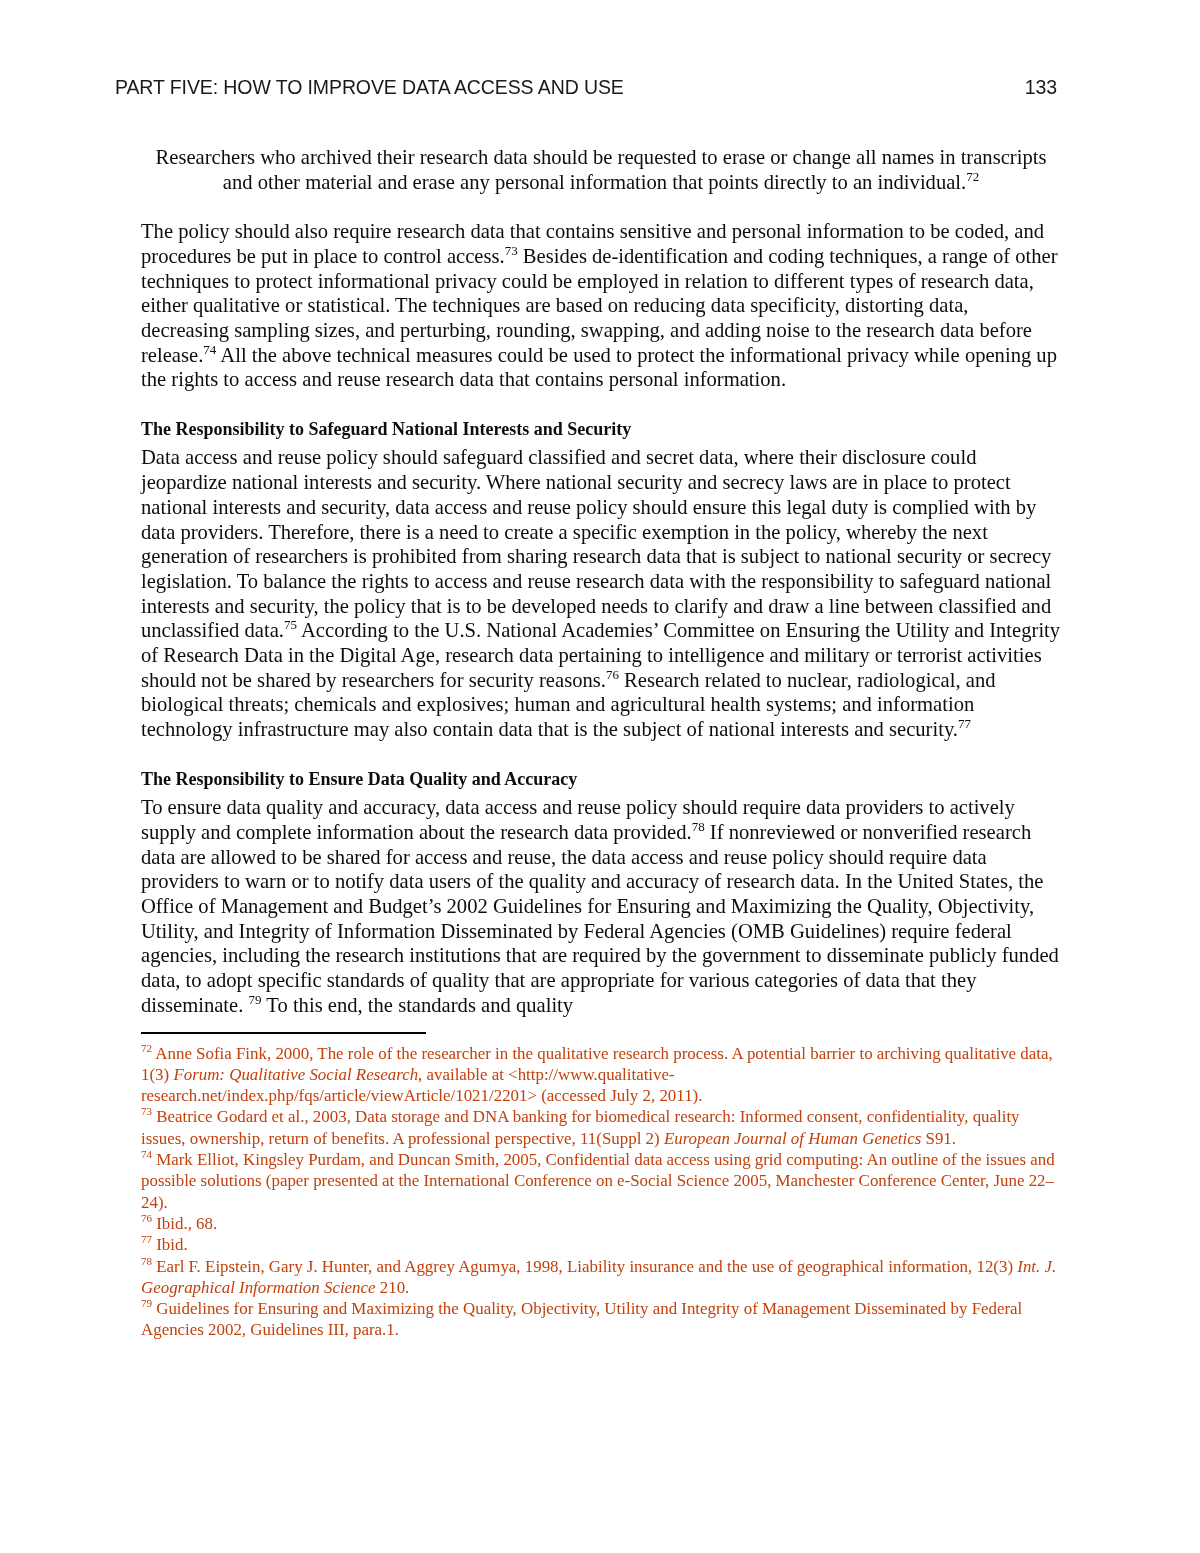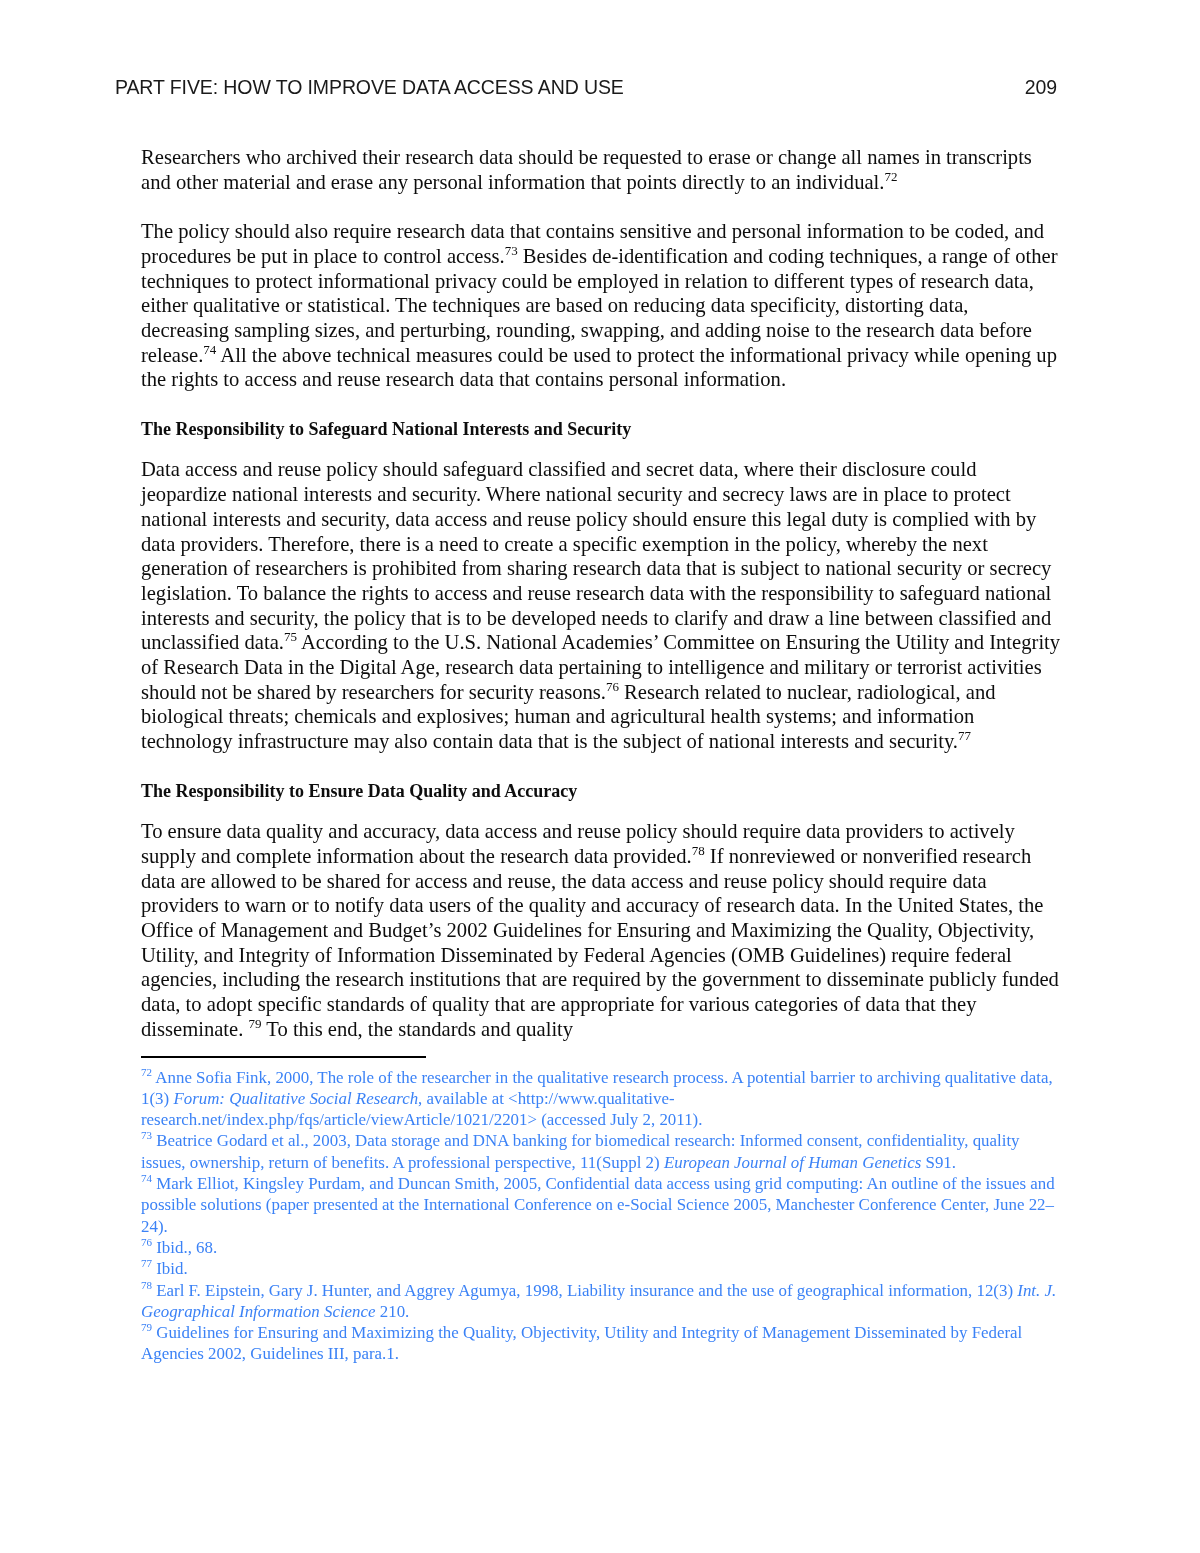--- a/index.html
+++ b/index.html
@@ -38,67 +38,68 @@
     font-size: 20.6px;
     line-height: 24.7px;
     overflow-wrap: break-word;
   }
   .content p.body-para {
     margin: 24.7px 0 0 0;
     padding: 0;
   }
   .content p.body-para:first-child {
     margin-top: 0;
+    text-align: center;
   }
   .content h3.heading {
     font-size: 18px;
     line-height: 24.7px;
     font-weight: 700;
     margin: 24.7px 0 0 0;
     padding: 0;
   }
   .content h3.heading + p.body-para {
-    margin-top: 16px;
+    margin-top: 4px;
   }
   .content sup {
     font-size: 13px;
     line-height: 0;
     vertical-align: super;
   }
   .fn-sep {
     width: 285px;
     height: 0;
     border-top: 2px solid #000000;
     margin: 14px 0 9px 0;
   }
   .footnotes {
     font-size: 16.9px;
     line-height: 21.3px;
-    color: #3b82f6;
+    color: #c2410c;
     overflow-wrap: break-word;
   }
   .footnotes p {
     margin: 0;
     padding: 0;
   }
   .footnotes sup {
     font-size: 11px;
     line-height: 0;
     vertical-align: super;
   }
   em { font-style: italic; }
 </style>
 </head>
 <body>
 
 <div class="page">
 
   <header class="page-header">
     <span>PART FIVE: HOW TO IMPROVE DATA ACCESS AND USE</span>
-    <span>209</span>
+    <span>133</span>
   </header>
 
   <div class="content">
     <main id="blocks">
         <p class="body-para"><span>Researchers who archived their research data should be requested to erase or change all names in transcripts and other material and erase any personal information that points directly to an individual.</span><sup>72</sup></p>
         <p class="body-para"><span>The policy should also require research data that contains sensitive and personal information to be coded, and procedures be put in place to control access.</span><sup>73</sup><span> Besides de-identification and coding techniques, a range of other techniques to protect informational privacy could be employed in relation to different types of research data, either qualitative or statistical. The techniques are based on reducing data specificity, distorting data, decreasing sampling sizes, and perturbing, rounding, swapping, and adding noise to the research data before release.</span><sup>74</sup><span> All the above technical measures could be used to protect the informational privacy while opening up the rights to access and reuse research data that contains personal information.</span></p>
         <h3 class="heading"><span>The Responsibility to Safeguard National Interests and Security</span></h3>
         <p class="body-para"><span>Data access and reuse policy should safeguard classified and secret data, where their disclosure could jeopardize national interests and security. Where national security and secrecy laws are in place to protect national interests and security, data access and reuse policy should ensure this legal duty is complied with by data providers. Therefore, there is a need to create a specific exemption in the policy, whereby the next generation of researchers is prohibited from sharing research data that is subject to national security or secrecy legislation. To balance the rights to access and reuse research data with the responsibility to safeguard national interests and security, the policy that is to be developed needs to clarify and draw a line between classified and unclassified data.</span><sup>75</sup><span> According to the U.S. National Academies’ Committee on Ensuring the Utility and Integrity of Research Data in the Digital Age, research data pertaining to intelligence and military or terrorist activities should not be shared by researchers for security reasons.</span><sup>76</sup><span> Research related to nuclear, radiological, and biological threats; chemicals and explosives; human and agricultural health systems; and information technology infrastructure may also contain data that is the subject of national interests and security.</span><sup>77</sup></p>
         <h3 class="heading"><span>The Responsibility to Ensure Data Quality and Accuracy</span></h3>
         <p class="body-para"><span>To ensure data quality and accuracy, data access and reuse policy should require data providers to actively supply and complete information about the research data provided.</span><sup>78</sup><span> If nonreviewed or nonverified research data are allowed to be shared for access and reuse, the data access and reuse policy should require data providers to warn or to notify data users of the quality and accuracy of research data. In the United States, the Office of Management and Budget’s 2002 Guidelines for Ensuring and Maximizing the Quality, Objectivity, Utility, and Integrity of Information Disseminated by Federal Agencies (OMB Guidelines) require federal agencies, including the research institutions that are required by the government to disseminate publicly funded data, to adopt specific standards of quality that are appropriate for various categories of data that they disseminate. </span><sup>79</sup><span> To this end, the standards and quality</span></p>

